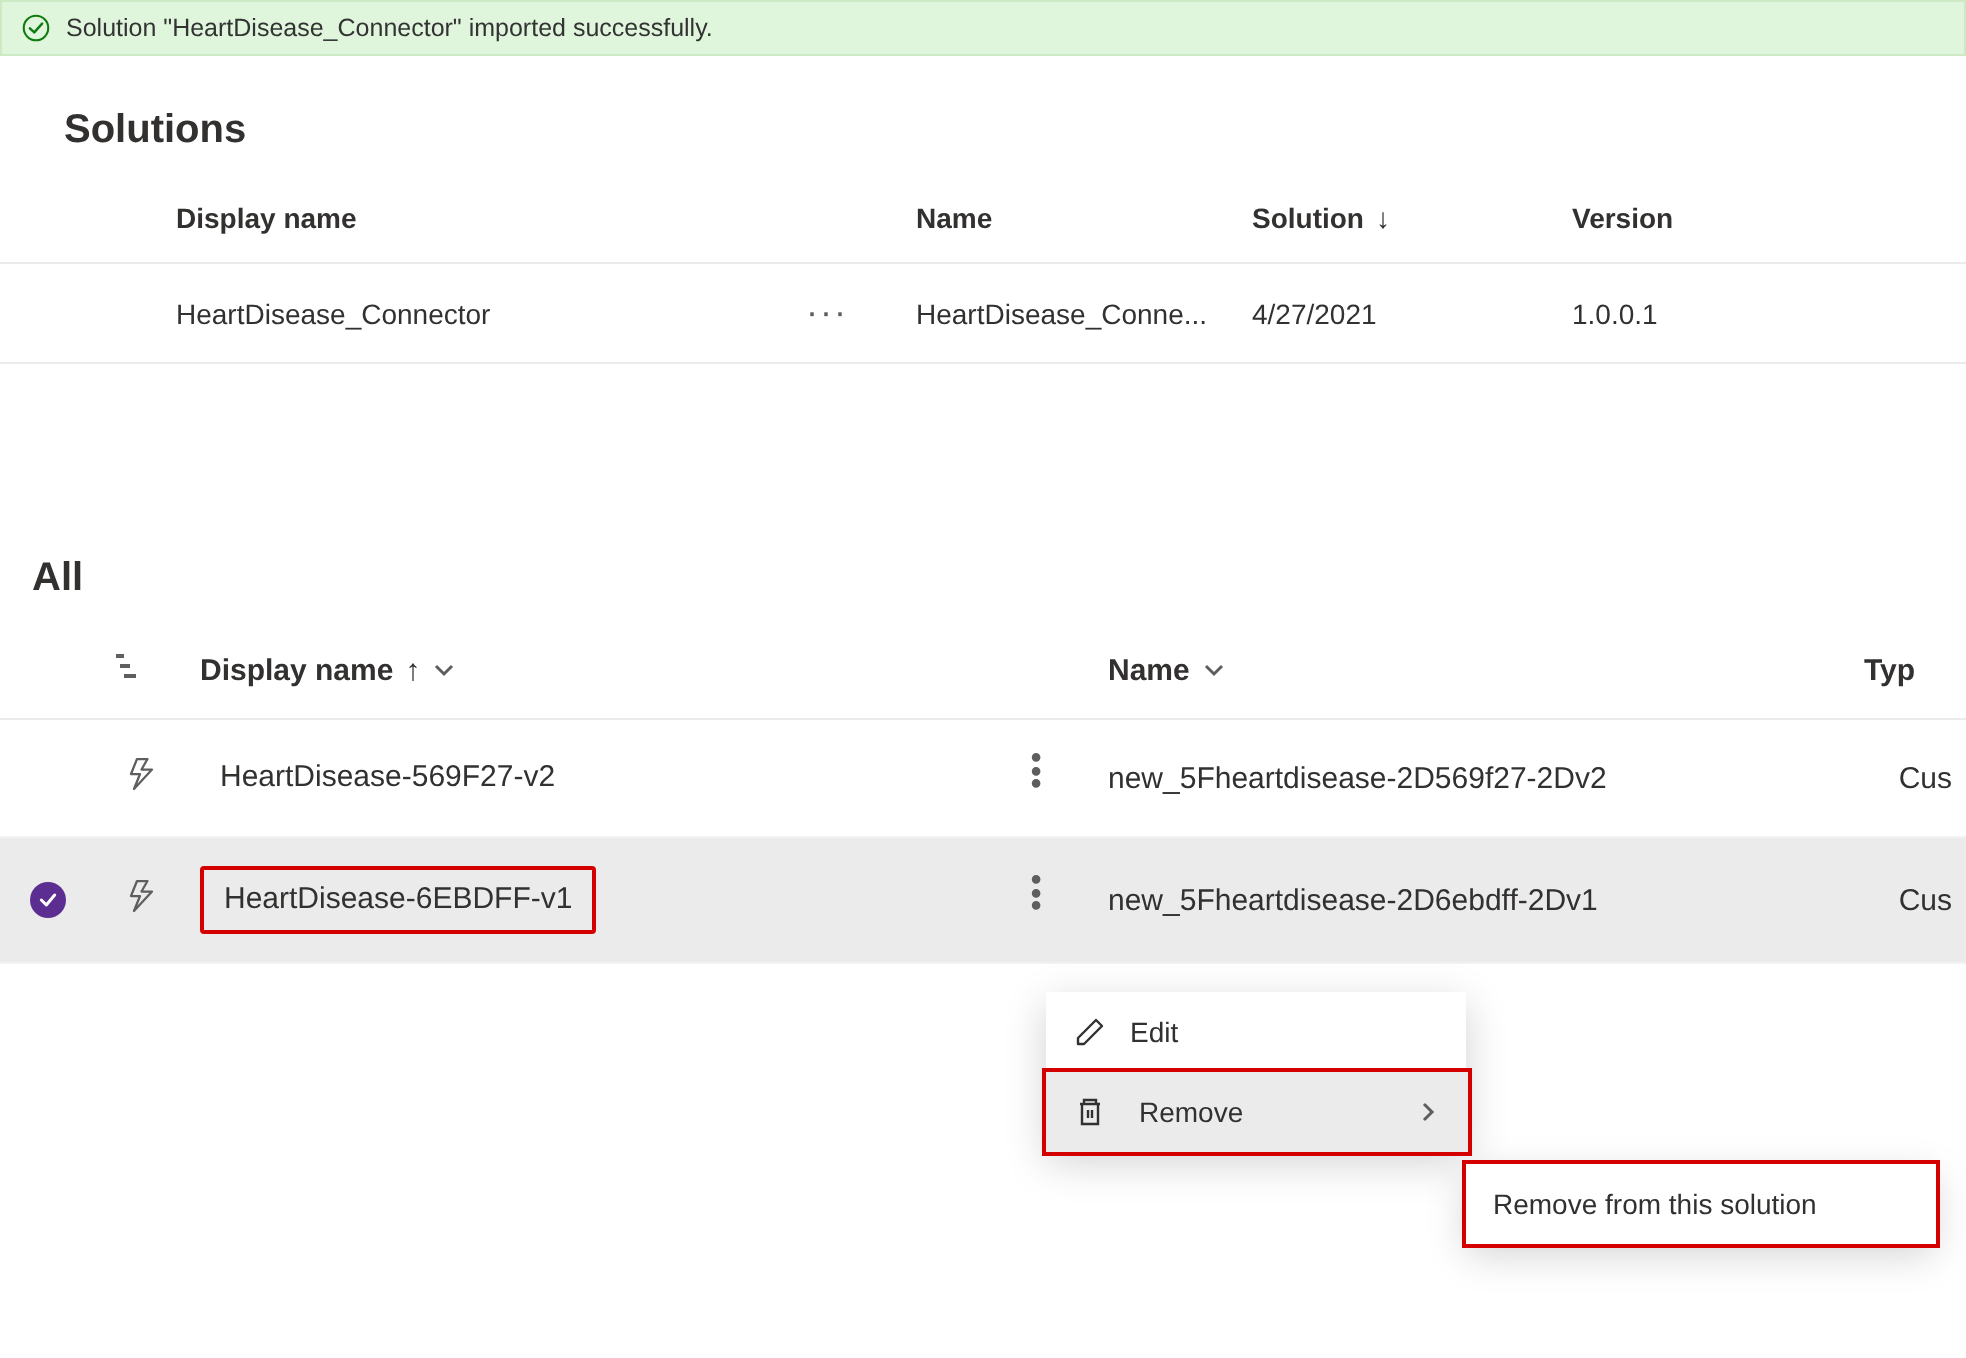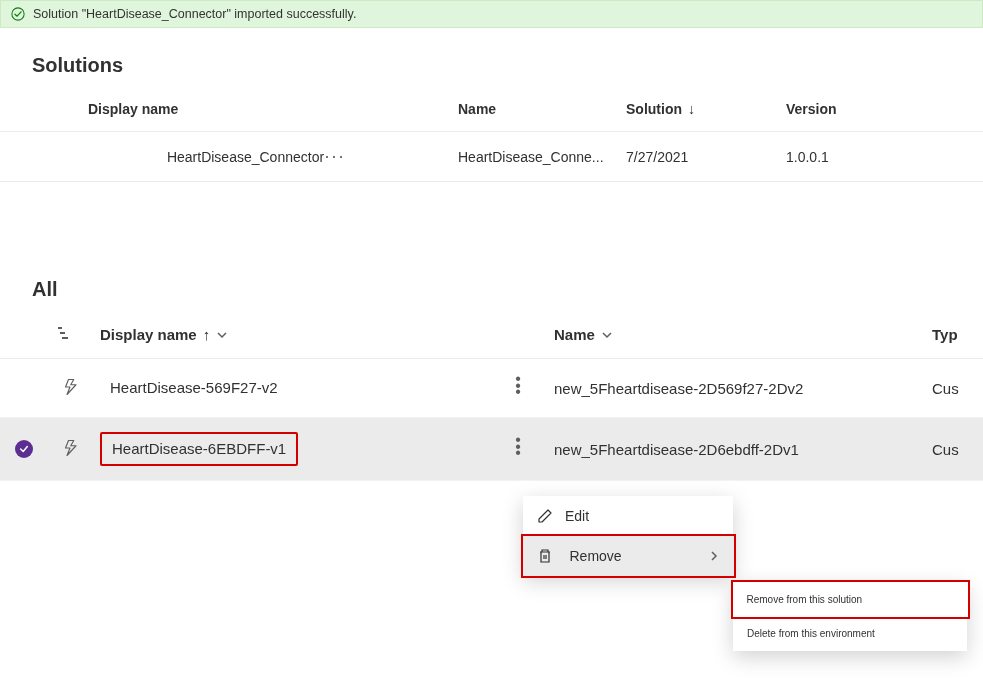--- a/index.html
+++ b/index.html
@@ -18,21 +18,21 @@
     padding: 6px 10px;
     display: flex;
     align-items: center;
     gap: 8px;
     font-size: 12.5px;
     color: #1b5e20;
   }
   .banner svg { flex: 0 0 auto; }
   .banner-text { color: #333; }
   h2.section { font-size: 20px; font-weight: 600; margin: 0; padding: 26px 0 10px 32px; }
-  h2.section-all { padding-left: 32px; }
+  h2.section-all { padding-left: 16px; }
   .solutions-table { width: 100%; border-collapse: collapse; table-layout: fixed; }
   .solutions-table th, .solutions-table td {
     text-align: left;
     font-weight: 600;
     padding: 14px 8px;
     border-bottom: 1px solid #edebe9;
     white-space: nowrap;
     overflow: hidden;
     text-overflow: ellipsis;
   }
@@ -67,21 +67,21 @@
     white-space: nowrap;
     font-size: 15px;
     overflow: hidden;
     text-overflow: ellipsis;
   }
   .all-col-check { width: 48px; text-align: center; }
   .all-col-icon  { width: 44px; text-align: center; }
   .all-col-disp  { width: 398px; }
   .all-col-menu  { width: 56px; text-align: center; }
   .all-col-system{ width: 378px; }
-  .all-col-type  { width: 60px; }
+  .all-col-type  { width: 60px; text-align: right; }
   .chevron { color: #605e5c; }
   .sort-arrow { color: #323130; }
   .selected-row { background: #ebebeb; }
   .selected-row .disp-cell {
     display: flex;
     align-items: flex-end;
     height: 100%;
   }
   .highlight-box {
     border: 2.5px solid #d40000;
@@ -135,21 +135,21 @@
     gap: 17px;
   }
   .context-item .grow { flex: 1; }
   .submenu {
     position: absolute;
     left: 733px;
     top: 582px;
     width: 234px;
     background: #fff;
     box-shadow: 0 6px 20px rgba(0,0,0,0.18);
-    font-size: 10px;
+    font-size: 14px;
   }
   .submenu .context-item.hover {
     background: #fff;
   }
   th .th-inner { display: inline-flex; align-items: center; gap: 6px; }
 </style>
 </head>
 <body>
 
 <div class="banner">
@@ -175,27 +175,27 @@
         </span>
       </th>
       <th class="col-version"><span>Version</span></th>
       <th class="col-extra"></th>
     </tr>
   </thead>
   <tbody>
     <tr>
       <td></td>
       <td>
-        <div style="display:flex;align-items:center;justify-content:center;">
+        <div style="display:flex;align-items:center;justify-content:space-between;">
           <span>HeartDisease_Connector</span>
           <span class="row-menu-btn">···</span>
         </div>
       </td>
       <td>HeartDisease_Conne...</td>
-      <td>7/27/2021</td>
+      <td>4/27/2021</td>
       <td>1.0.0.1</td>
       <td></td>
     </tr>
   </tbody>
 </table>
 
 <h2 class="section section-all" style="margin-top:70px;">All</h2>
 
 <table class="all-table">
   <thead>
@@ -294,16 +294,13 @@
     <svg width="12" height="12" viewBox="0 0 12 12">
         <path d="M4 2 L8 6 L4 10" fill="none" stroke="#605e5c" stroke-width="1.5"></path>
       </svg>
   </div>
 </div>
 
 <div class="submenu">
   <div class="context-item hover">
     <span class="grow">Remove from this solution</span>
   </div>
-  <div class="context-item">
-    <span class="grow">Delete from this environment</span>
-  </div>
 </div>
 
 </body></html>

